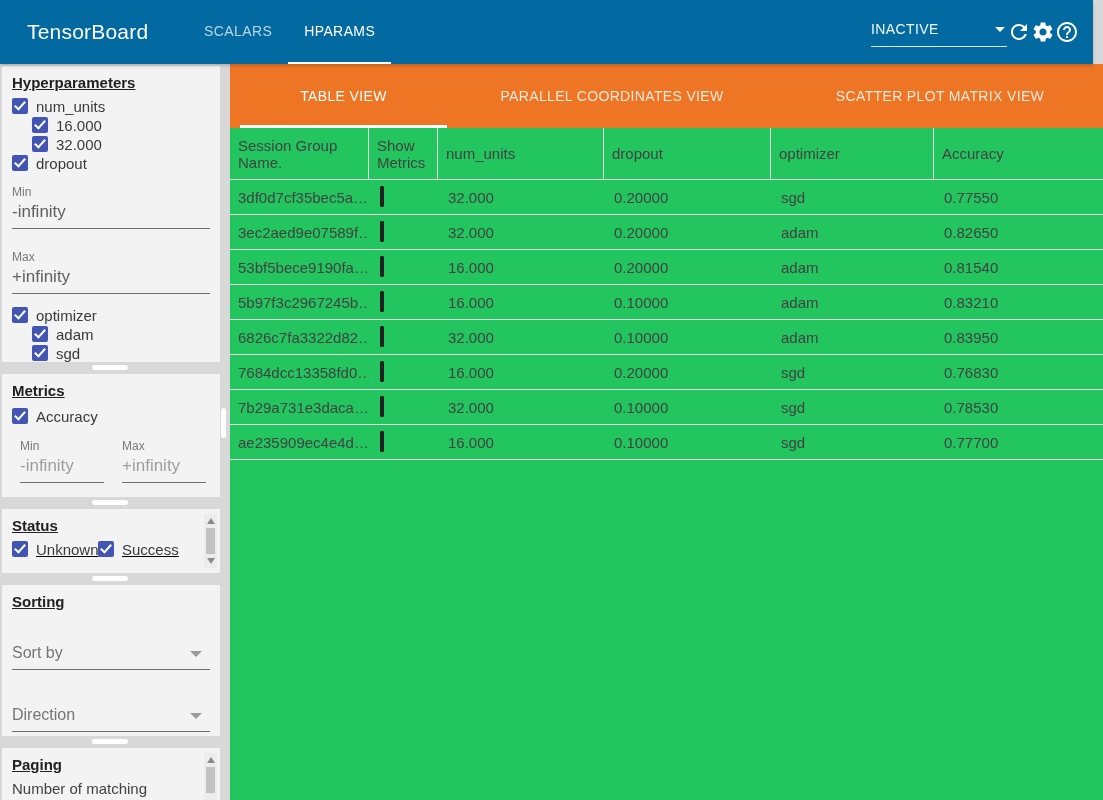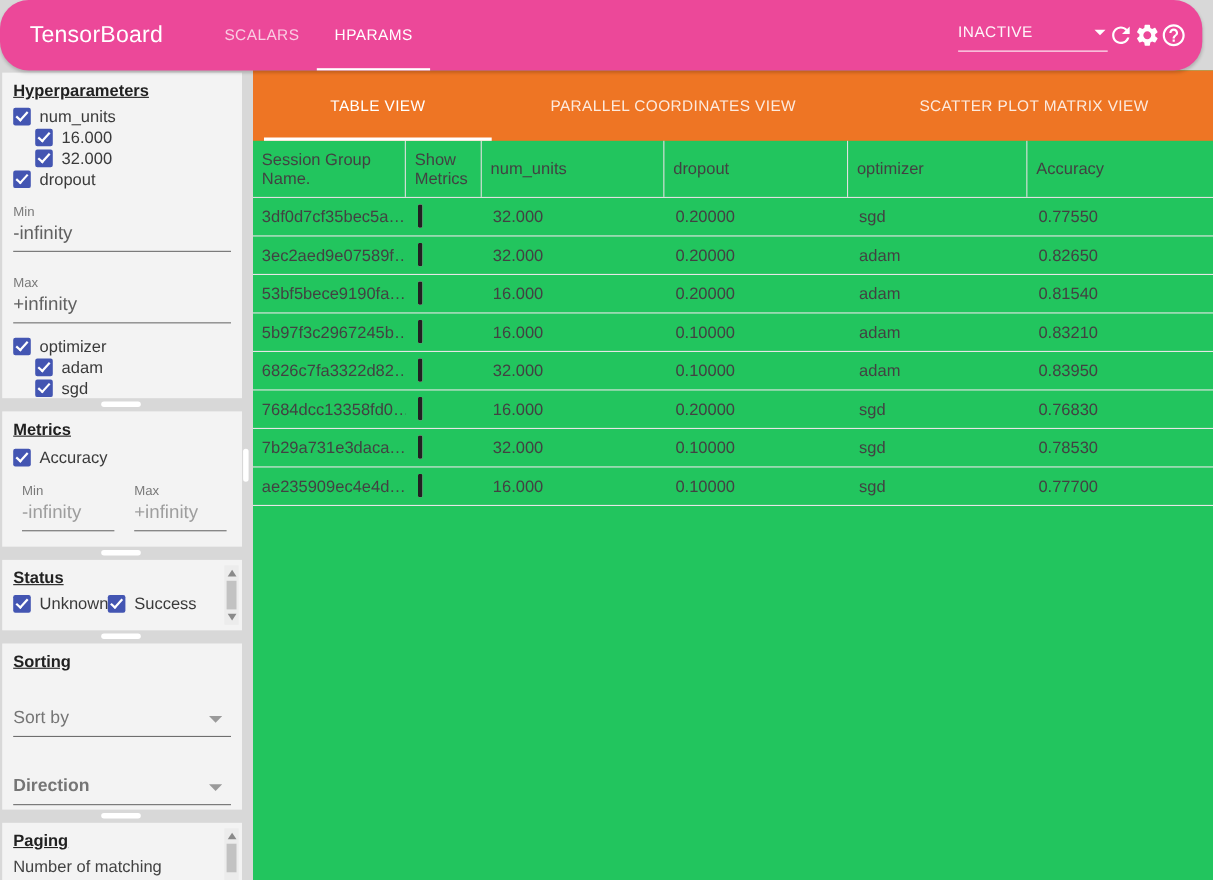--- a/index.html
+++ b/index.html
@@ -1,22 +1,22 @@
 <!DOCTYPE html>
 <html><head>
 <meta charset="utf-8">
 <style>
   * { margin:0; padding:0; box-sizing:border-box; }
   html,body { width:1103px; height:800px; overflow:hidden;
     font-family:"Liberation Sans", sans-serif; background:#d8d8d8; }
 
   
   .toolbar { position:absolute; left:0; top:0; width:1093px; height:64px;
-    background:#ec4899; z-index:5; display:flex; align-items:center;
-    box-shadow:0 2px 3px rgba(0,0,0,.18);border-radius:26px; }
+    background:#0369a1; z-index:5; display:flex; align-items:center;
+    box-shadow:0 2px 3px rgba(0,0,0,.18); }
   .tb-title { color:#fff; font-size:21px; font-weight:400; margin-left:27px; letter-spacing:.2px; }
   .nav-tabs { position:absolute; left:188px; top:0; height:64px; display:flex;align-items:flex-end; }
   .nav-tab { height:64px; display:flex; align-items:center; justify-content:center;
     padding:0 16px; font-size:14px; letter-spacing:.4px; color:rgba(255,255,255,.72);
     cursor:pointer; border-bottom:2px solid transparent; }
   .nav-tab.active { color:#fff; border-bottom:2px solid #fff; }
   .toolbar-right { position:absolute; right:14px; top:0; height:64px;
     display:flex; align-items:center; }
   .run-select { position:relative; width:136px; height:30px;
     border-bottom:1px solid rgba(255,255,255,.85); cursor:pointer; }
@@ -55,30 +55,30 @@
   .cb-label { font-size:15px; color:#3a3a3a; }
 
   .field { margin:13px 2px 0 2px; }
   .field .flabel { font-size:12px; color:#797979; }
   .field .fval { font-size:17px; color:#616161; margin-top:3px; padding-bottom:6px;
     border-bottom:1px solid #6e6e6e; }
   .field .fval.placeholder { color:#9e9e9e; }
   .minmax-pair { display:flex; gap:16px; margin-left:10px; }
   .minmax-pair .field { width:84px; margin-left:0; }
 
-  .status-grid { display:grid; grid-template-columns:86px auto; margin-top:4px; row-gap:15px; }
+  .status-grid { display:grid; grid-template-columns:86px auto; margin-top:4px; row-gap:15px;text-decoration:underline; }
 
   .select { position:relative; margin:0 2px; height:32px; cursor:pointer;
     border-bottom:1px solid #6e6e6e; }
   .select .stext { position:absolute; left:0; bottom:7px; font-size:16px; color:#757575; }
   .caret-gray { position:absolute; right:8px; bottom:12px; width:0; height:0;
     border-left:6px solid transparent; border-right:6px solid transparent;
     border-top:6px solid #9a9a9a; }
   .sel-sortby { margin-top:28px; }
-  .sel-direction { margin-top:30px;font-weight:bold; }
+  .sel-direction { margin-top:30px; }
 
   .paging-text { font-size:15px; color:#424242; line-height:19px; width:176px; margin:5px 0 0 2px; }
 
   .mini-scroll { position:absolute; right:3px; width:13px; background:#ececec; }
   .mini-scroll .up, .mini-scroll .down { position:absolute; left:3px; width:0; height:0;
     border-left:4px solid transparent; border-right:4px solid transparent; }
   .mini-scroll .up { top:4px; border-bottom:6px solid #8a8a8a; }
   .mini-scroll .down { bottom:4px; border-top:6px solid #8a8a8a; }
   .mini-scroll .thumb { position:absolute; left:2px; top:14px; width:9px; height:26px;
     background:#c2c2c2; }

